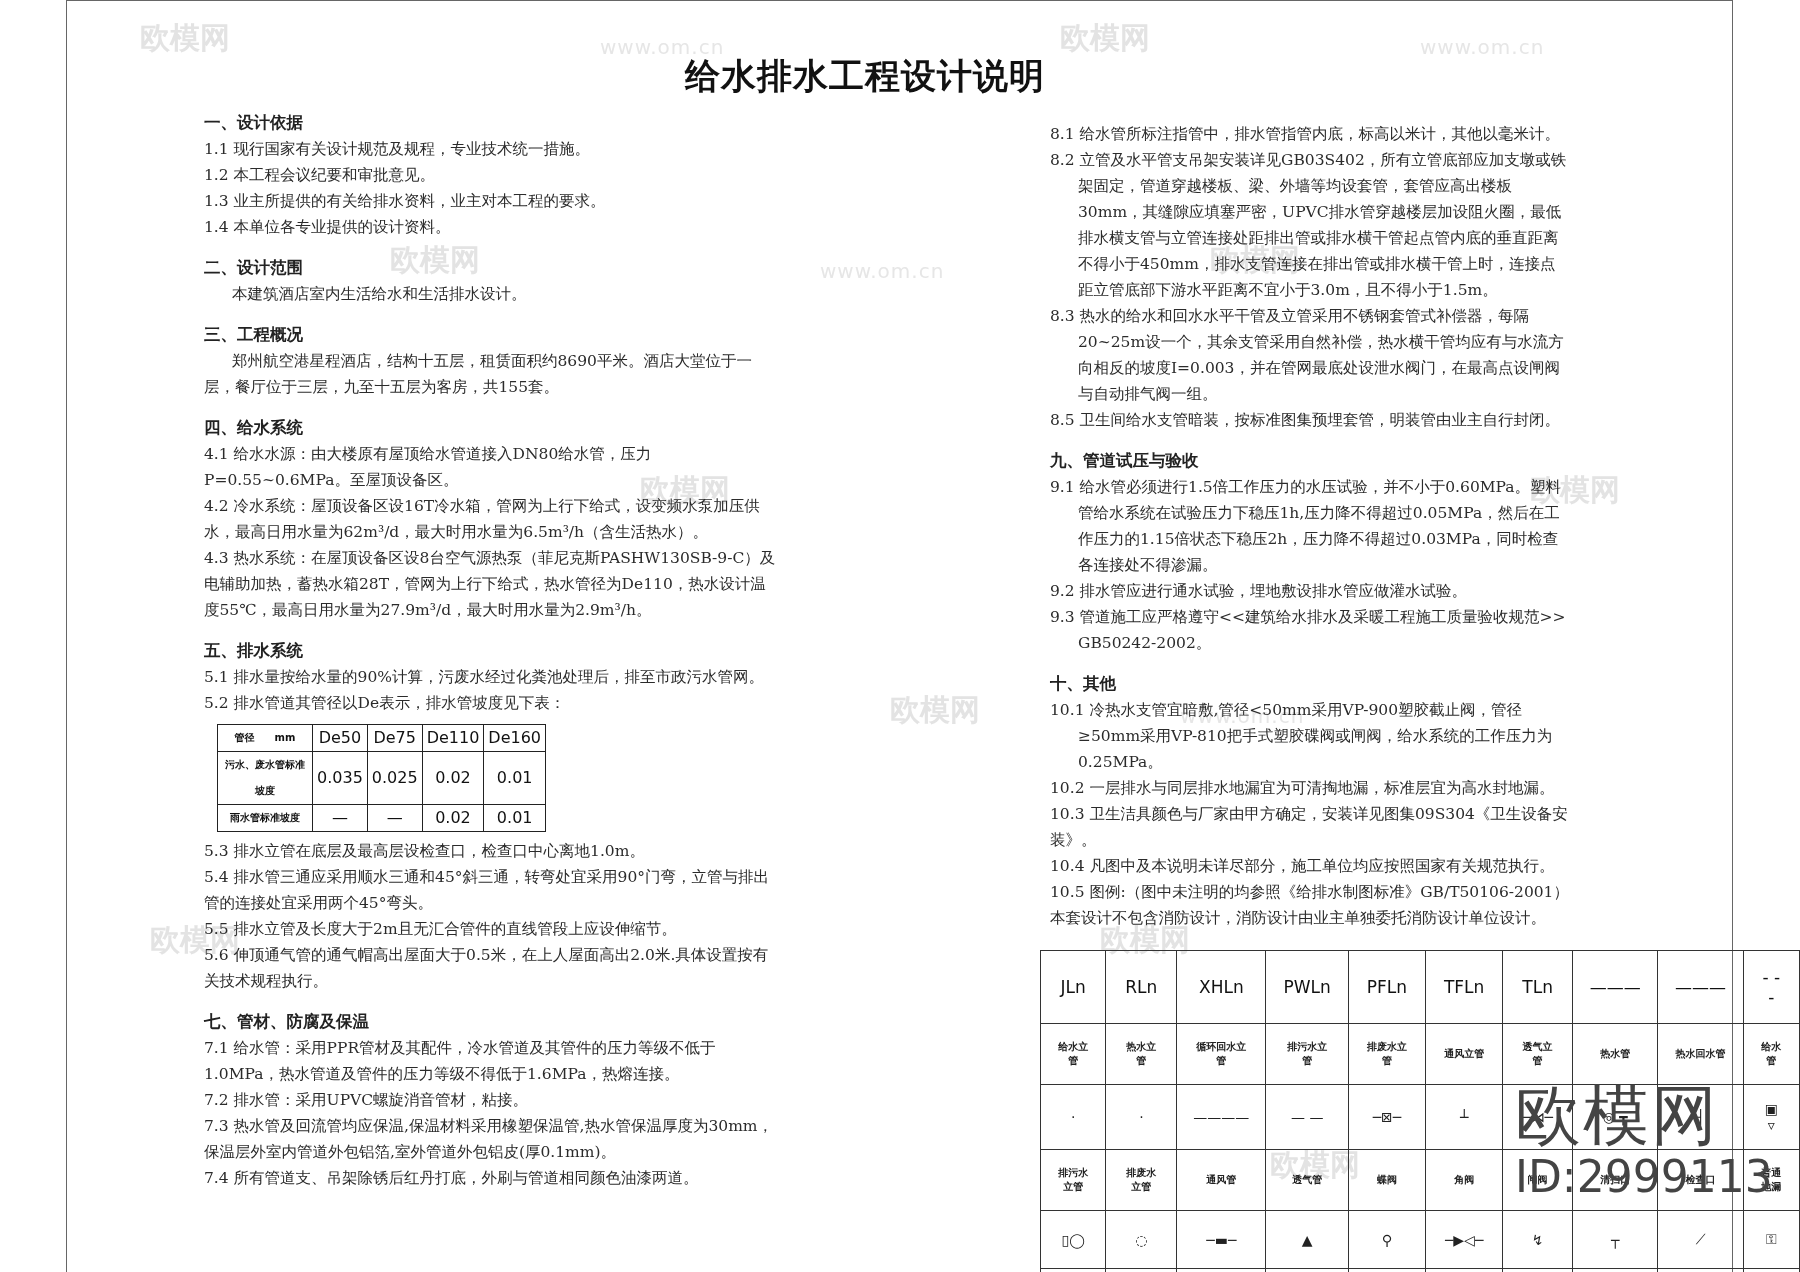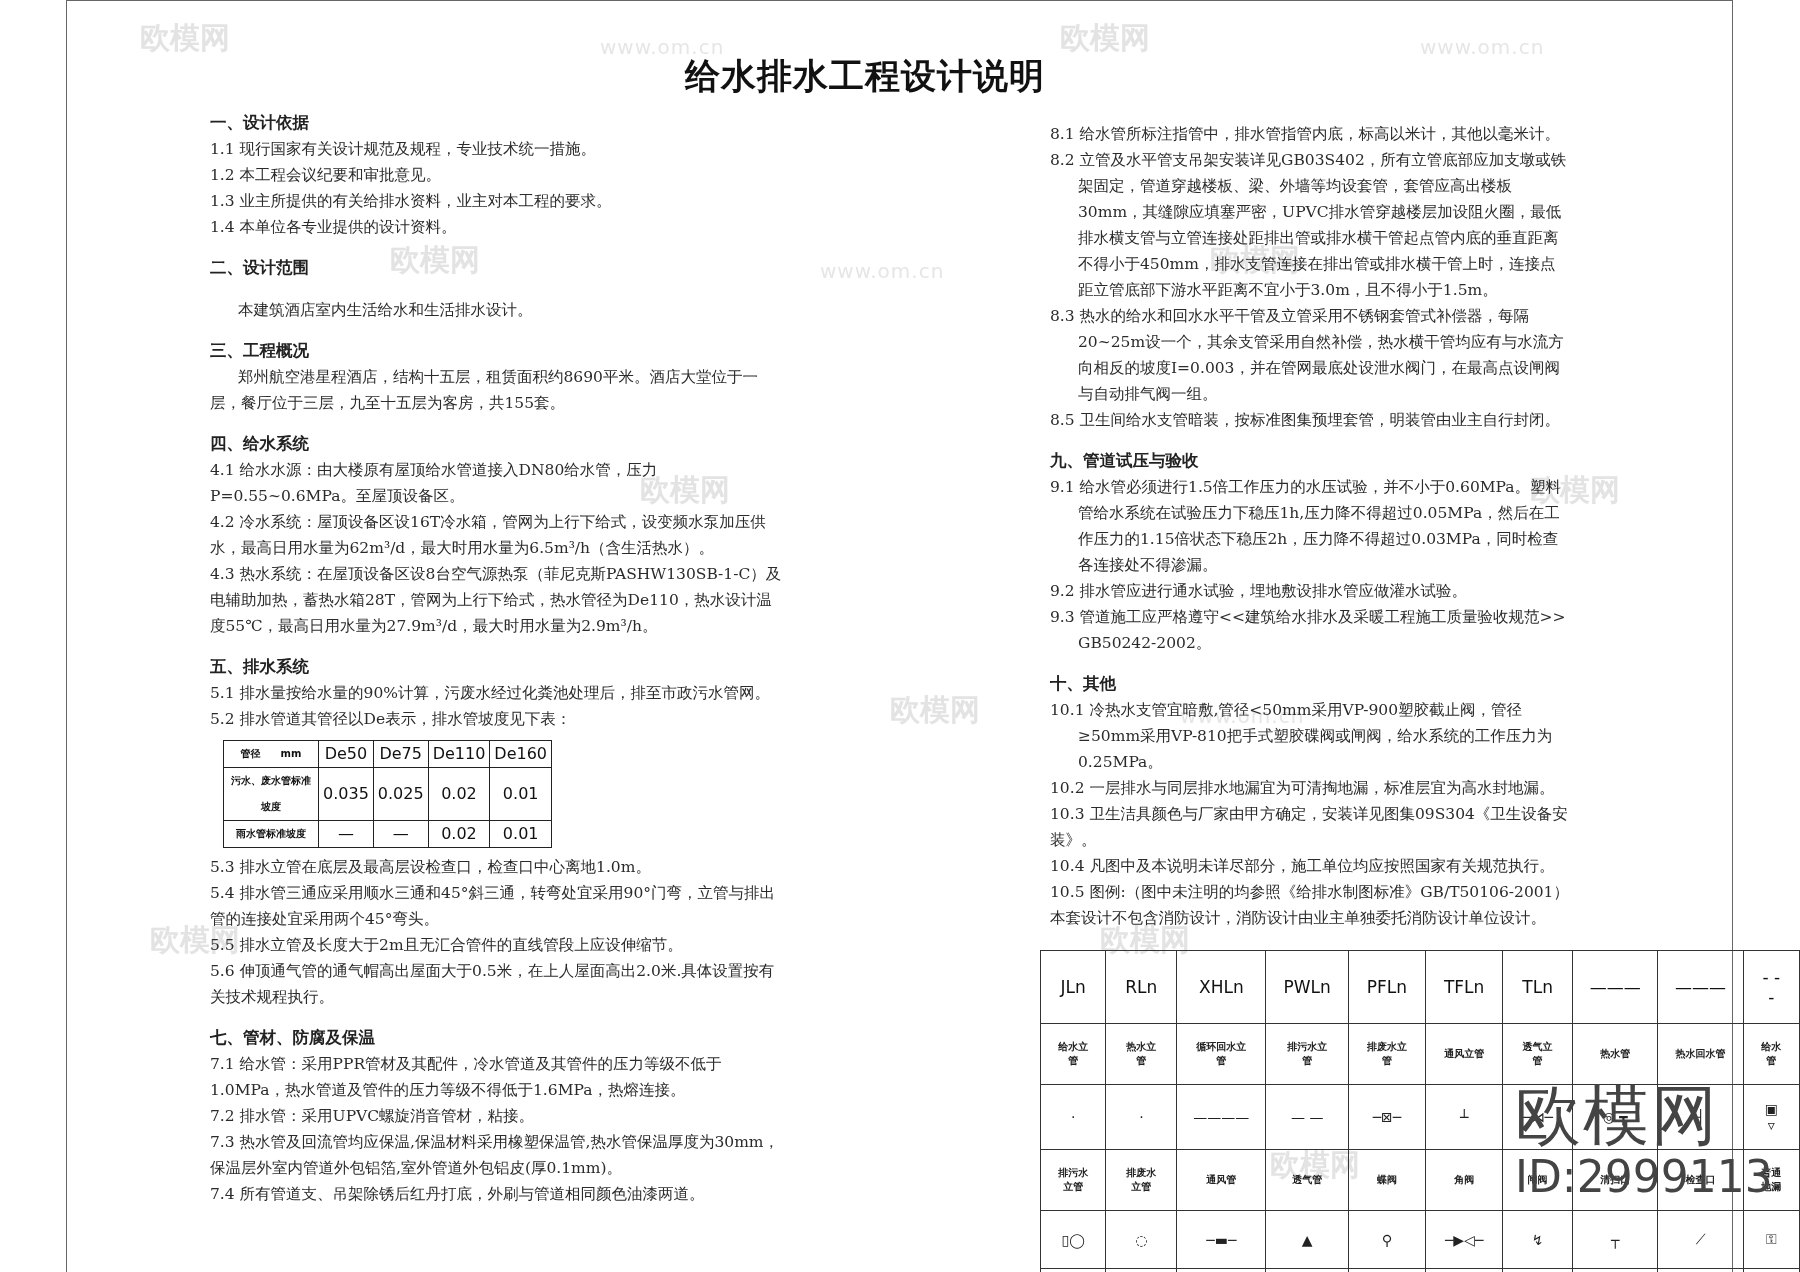--- a/index.html
+++ b/index.html
@@ -3,26 +3,26 @@
 <meta charset="utf-8">
 <style>
   html,body{margin:0;padding:0;background:#ffffff;}
   body{width:1800px;height:1272px;position:relative;overflow:hidden;
        font-family:"DejaVu Serif","Liberation Serif",serif;color:#222;}
   .sheet{position:absolute;left:66px;top:0;width:1667px;height:1272px;
          border-left:1px solid #666;border-right:1px solid #666;border-top:1px solid #666;box-sizing:border-box;}
   .title{position:absolute;left:0;top:30px;width:1730px;text-align:center;
          font-family:"DejaVu Sans","Liberation Sans",sans-serif;font-size:35px;letter-spacing:1px;color:#111;}
   .col{position:absolute;font-size:15.5px;line-height:26px;color:#2b2b2b;}
-  .col-left{left:210px;top:110px;width:575px;}
+  .col-left{left:204px;top:110px;width:575px;}
   .col-right{left:1050px;top:121px;width:520px;}
   .sec{margin-bottom:15px;}
   .sec h3{margin:0;font-size:16.5px;font-weight:bold;font-family:"DejaVu Sans","Liberation Sans",sans-serif;color:#222;line-height:26px;}
   .item{margin:0;}
-  .indent{padding-left:28px;margin-top:16px;}
+  .indent{padding-left:28px;}
   .hang{padding-left:28px;text-indent:-28px;}
   table.slope{border-collapse:collapse;margin:8px 0 6px 13px;font-family:"DejaVu Sans","Liberation Sans",sans-serif;}
   table.slope td{border:1.5px solid #222;height:24px;padding:0 4px;font-size:16px;text-align:center;color:#111;}
   table.slope td.lab{font-size:10px;font-weight:bold;text-align:center;width:86px;}
   table.slope td.val{width:44px;}
   table.legend{position:absolute;left:1040px;top:950px;border-collapse:collapse;
                font-family:"DejaVu Sans","Liberation Sans",sans-serif;}
   table.legend td{border:1.5px solid #333;height:25px;width:57px;text-align:center;padding:16px;font-size:10px;font-weight:bold;color:#222;}
   table.legend tr.code td{font-size:17px;font-weight:normal;height:28px;color:#111;}
   table.legend tr.sym td{font-size:14px;font-weight:normal;}
@@ -67,21 +67,21 @@
     <p class="item indent">本建筑酒店室内生活给水和生活排水设计。</p>
   </div>
   <div class="sec">
     <h3>三、工程概况</h3>
     <p class="item" style="text-indent:28px;">郑州航空港星程酒店，结构十五层，租赁面积约8690平米。酒店大堂位于一层，餐厅位于三层，九至十五层为客房，共155套。</p>
   </div>
   <div class="sec">
     <h3>四、给水系统</h3>
     <p class="item">4.1 给水水源：由大楼原有屋顶给水管道接入DN80给水管，压力P=0.55~0.6MPa。至屋顶设备区。</p>
     <p class="item">4.2 冷水系统：屋顶设备区设16T冷水箱，管网为上行下给式，设变频水泵加压供水，最高日用水量为62m³/d，最大时用水量为6.5m³/h（含生活热水）。</p>
-    <p class="item">4.3 热水系统：在屋顶设备区设8台空气源热泵（菲尼克斯PASHW130SB-1-C）及电辅助加热，蓄热水箱28T，管网为上行下给式，热水管径为De110，热水设计温度55℃，最高日用水量为27.9m³/d，最大时用水量为2.9m³/h。</p>
+    <p class="item">4.3 热水系统：在屋顶设备区设8台空气源热泵（菲尼克斯PASHW130SB-9-C）及电辅助加热，蓄热水箱28T，管网为上行下给式，热水管径为De110，热水设计温度55℃，最高日用水量为27.9m³/d，最大时用水量为2.9m³/h。</p>
   </div>
   <div class="sec">
     <h3>五、排水系统</h3>
     <p class="item">5.1 排水量按给水量的90%计算，污废水经过化粪池处理后，排至市政污水管网。</p>
     <p class="item">5.2 排水管道其管径以De表示，排水管坡度见下表：</p>
     <table class="slope">
       <tbody>
           <tr>
         <td class="lab">管径　　mm</td>
         <td class="val">De50</td>

